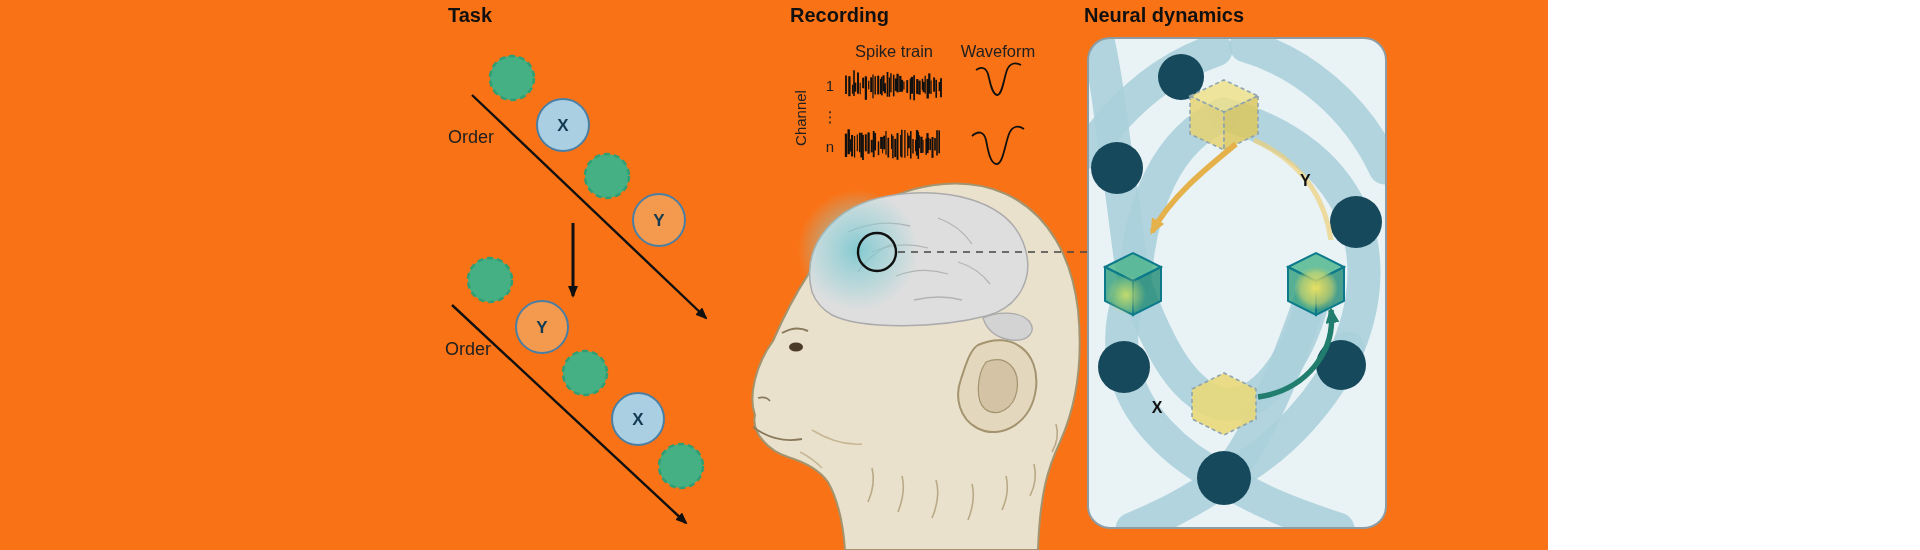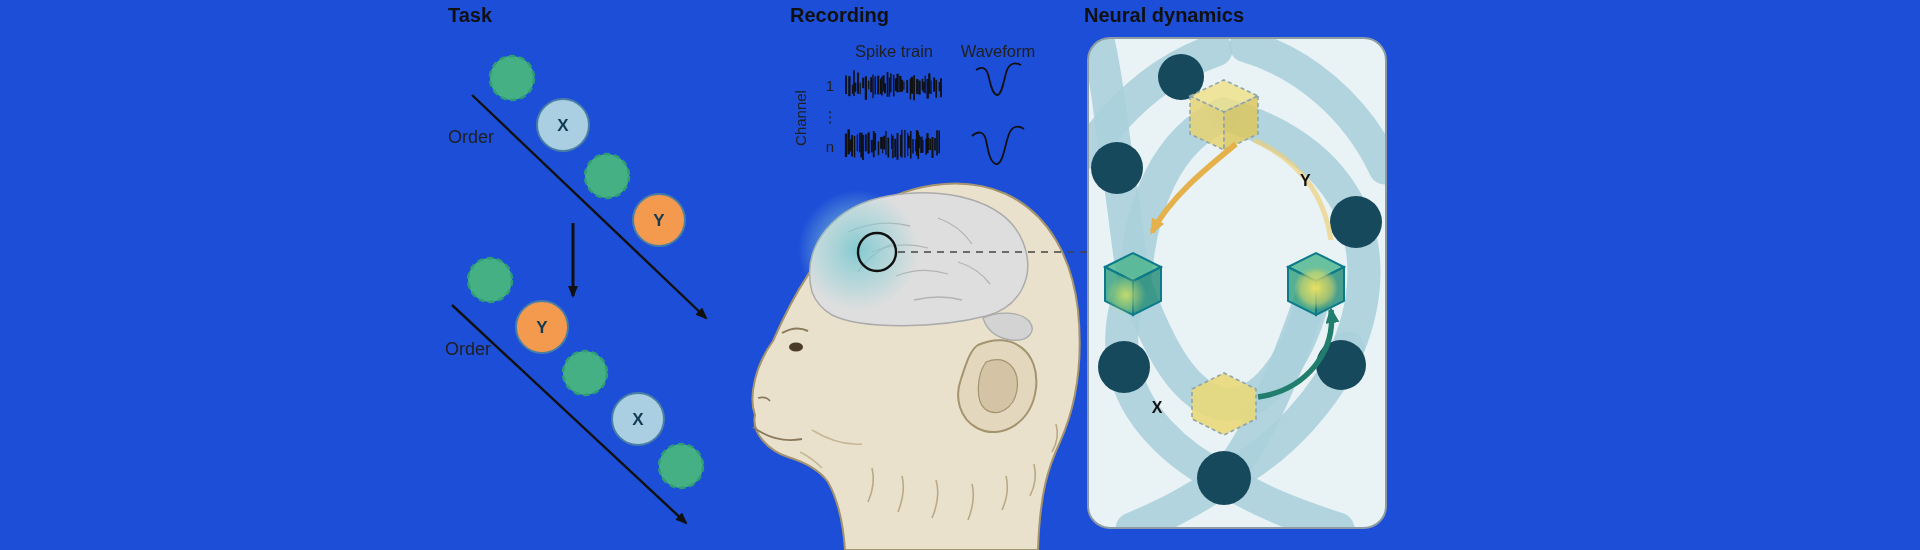--- a/index.html
+++ b/index.html
@@ -1,16 +1,16 @@
 <!DOCTYPE html>
 <html><head>
 <meta charset="utf-8">
 <style>
   html,body{margin:0;padding:0;background:#ffffff;}
-  .stage{position:relative;width:1920px;height:550px;background:#1d4ed8;overflow:hidden;}
+  .stage{position:relative;width:1548px;height:550px;background:#f97316;overflow:hidden;}
   svg{display:block;font-family:"Liberation Sans",sans-serif;}
   .h{font-size:20px;font-weight:bold;fill:#101010;}
   .ord{font-size:18px;fill:#202020;}
   .lbl{font-size:16.5px;fill:#202020;}
   .sm{font-size:15px;fill:#202020;}
   .cl{font-size:17px;font-weight:bold;fill:#123a52;}
   .nd{font-size:16px;font-weight:bold;fill:#101010;}
 </style>
 </head>
 <body>

